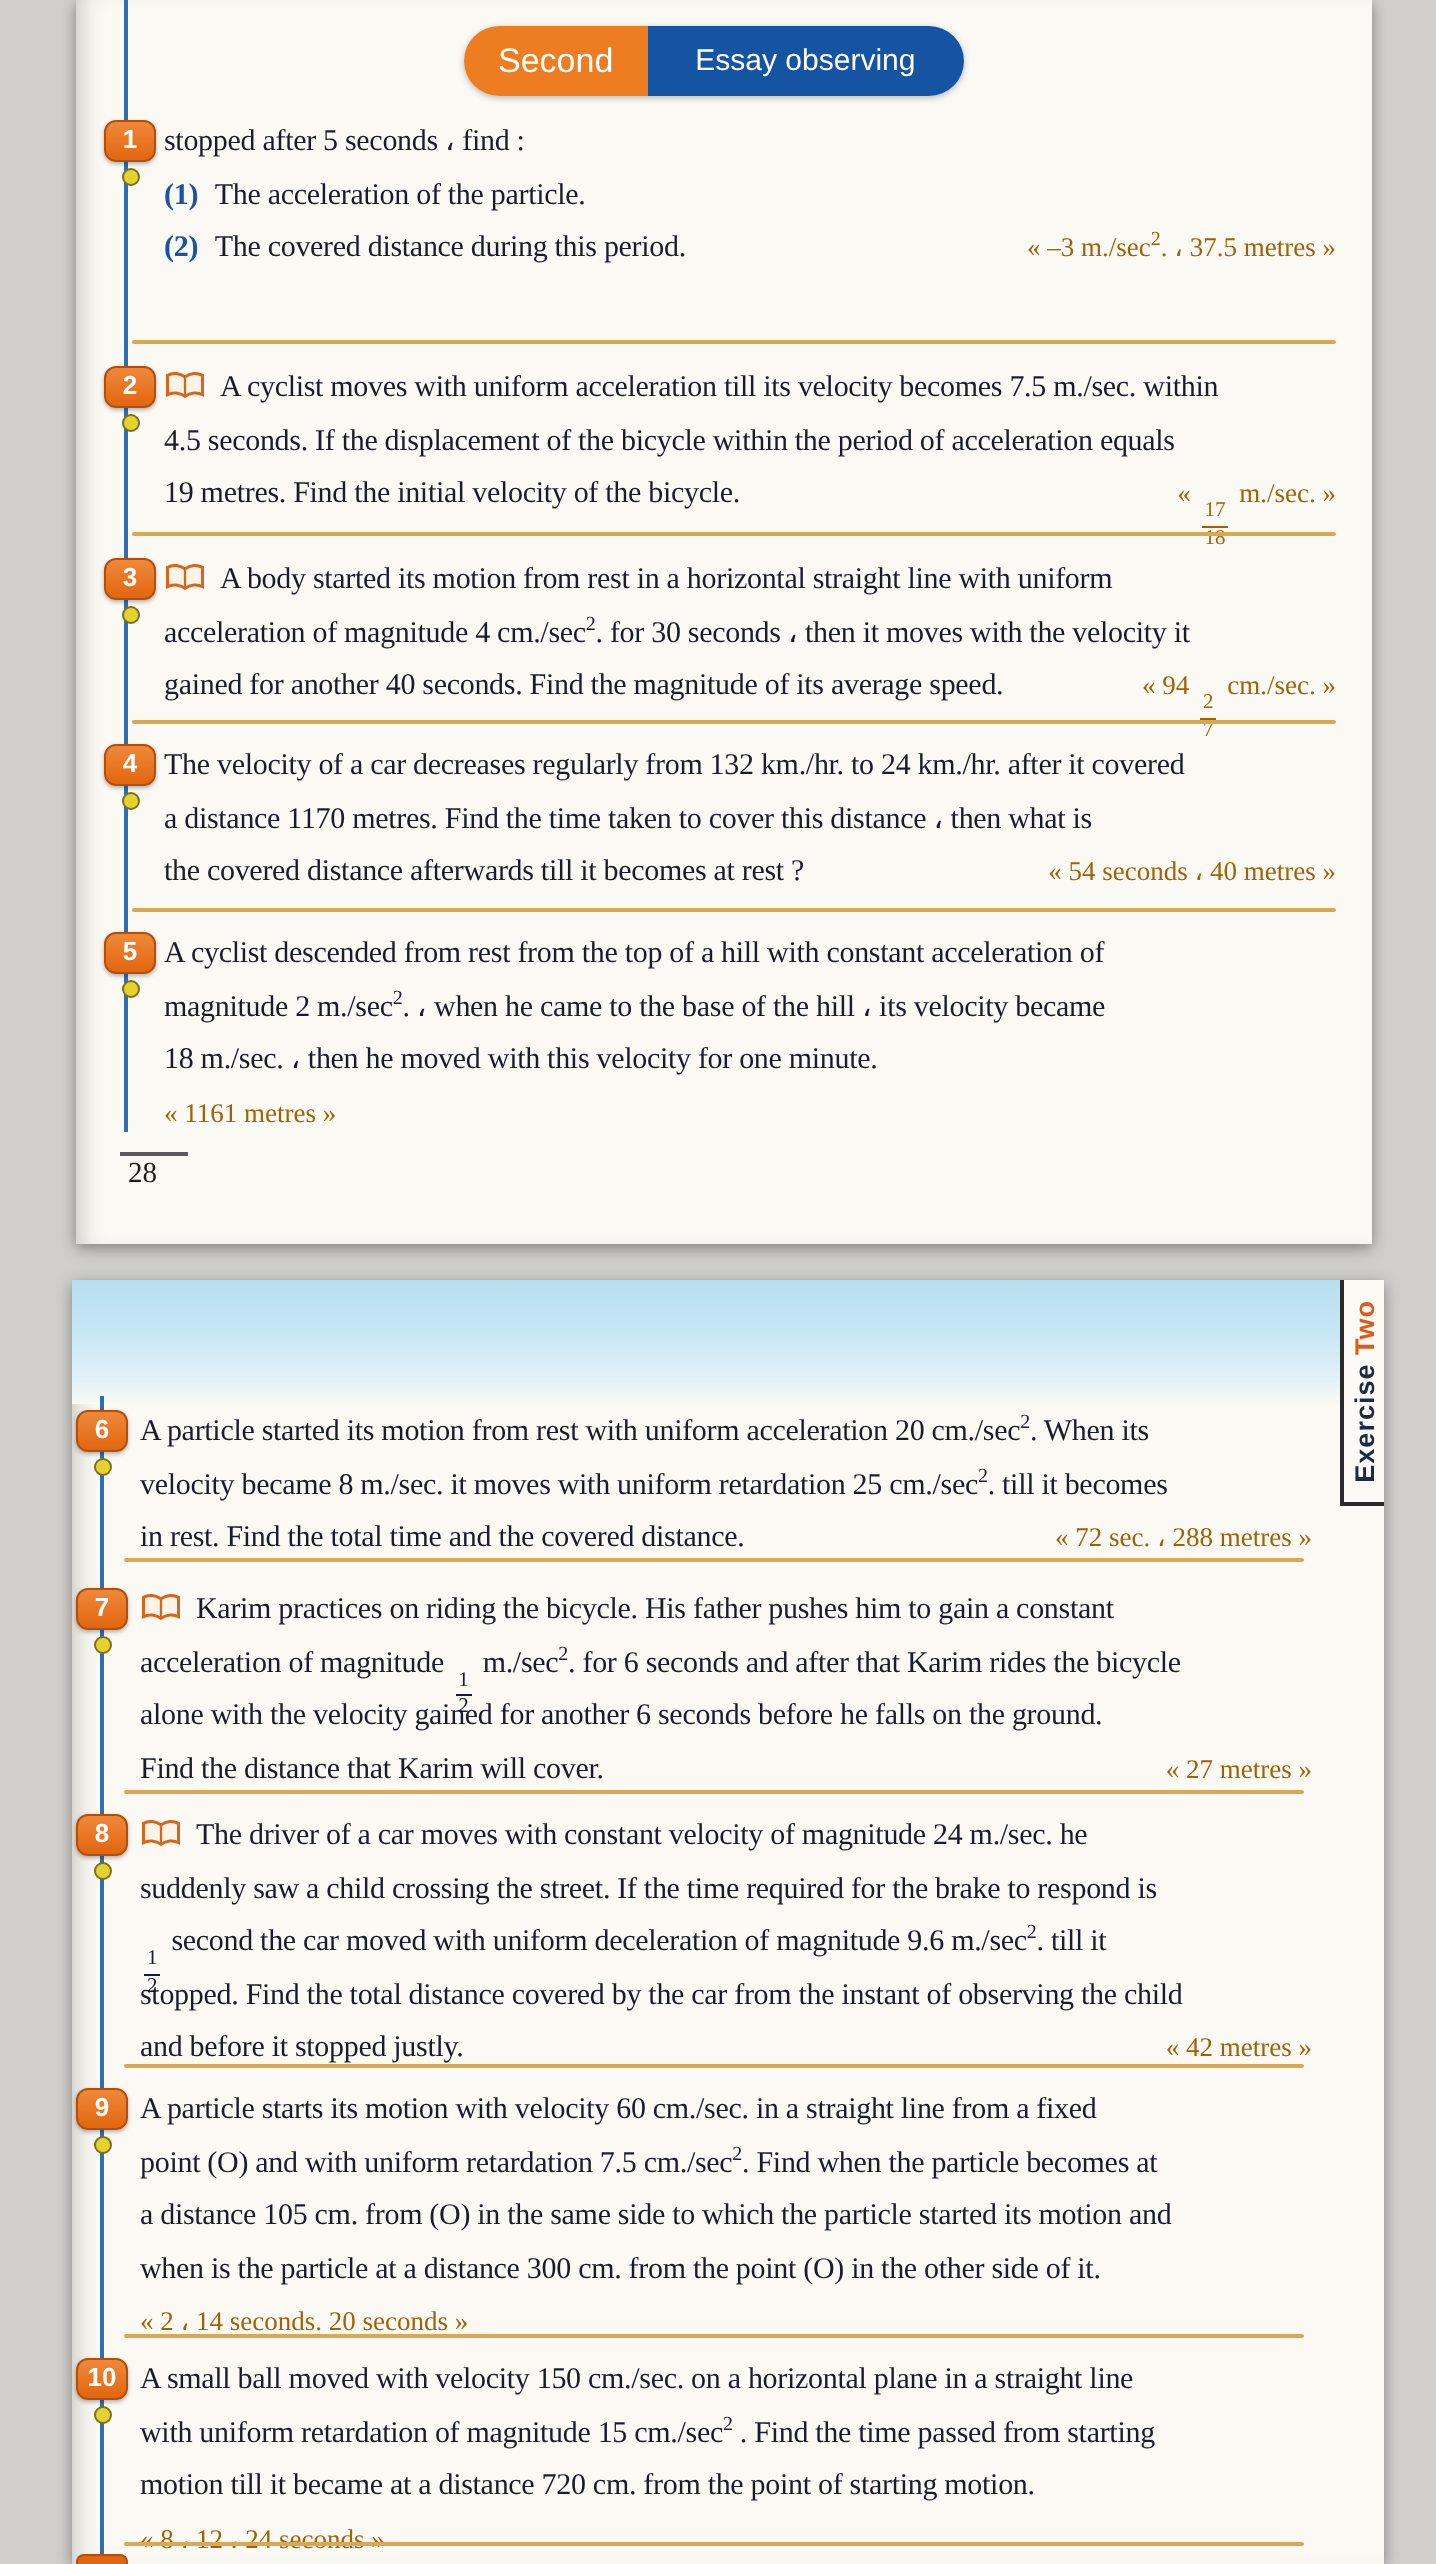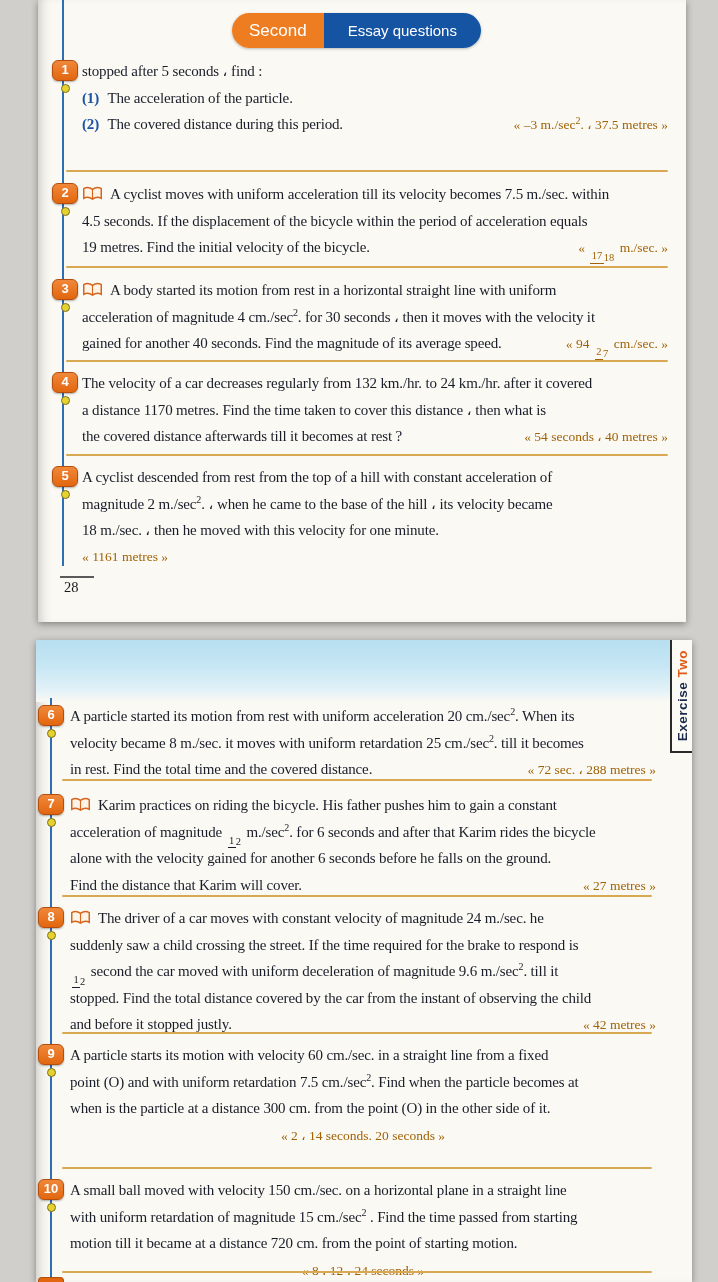--- a/index.html
+++ b/index.html
@@ -37,24 +37,24 @@
     color:#fff;font-family:"Liberation Sans","DejaVu Sans",sans-serif;
     font-weight:bold;font-size:13px;line-height:18px;text-align:center;
     box-shadow:0 1px 2px rgba(0,0,0,.3);}
   .timeline-dot{position:absolute;width:9px;height:9px;border-radius:50%;
     background:#e6d22e;border:1.5px solid #7e6f1d;box-sizing:border-box;}
   .qtext{position:absolute;top:0;}
   .qline{height:26.5px;line-height:26.5px;white-space:nowrap;
     font-size:15px;letter-spacing:-0.15px;color:#191d29;}
   .qline.with-ans{display:flex;justify-content:space-between;align-items:baseline;}
   .answer{color:#a16207;font-size:13.5px;letter-spacing:0;white-space:nowrap;}
-  .answer-line{text-align:center;height:26.5px;line-height:26.5px;font-family:Liberation Serif, serif;}
+  .answer-line{text-align:left;height:26.5px;line-height:26.5px;font-family:Liberation Serif, serif;}
   .blue-marker{color:#1b52a5;font-weight:bold;margin-right:5px;}
   sup{font-size:10px;line-height:0;}
-  .frac{display:inline-flex;flex-direction:row;align-items:center;
+  .frac{display:inline-flex;flex-direction:column;align-items:center;
     vertical-align:-7px;line-height:1;font-size:10.5px;margin:0 2px;}
   .fn{border-bottom:1px solid currentColor;padding:0 1.5px 1px;}
   .fd{padding-top:1px;}
   .book-ico{display:inline-block;vertical-align:-2px;margin-right:7px;}
 
   .divider{position:absolute;height:2px;background:#d8a853;border-radius:1px;}
   #page1 .divider{left:28px;width:602px;}
   #page2 .divider{left:26px;width:590px;}
 
   
@@ -75,21 +75,21 @@
   .partial-badge{position:absolute;left:2px;top:637px;width:26px;height:5px;
     border-radius:4px 4px 0 0;background:#e2660f;border:1.5px solid #b44e0c;border-bottom:none;box-sizing:border-box;}
 </style>
 </head>
 <body>
 
 <div class="page" id="page1">
   <div class="spine"></div>
   <div class="header-pill">
     <div class="pill-orange">Second</div>
-    <div class="pill-blue">Essay questions</div>
+    <div class="pill-blue">Essay observing</div>
   </div>
   <div id="p1-questions">
       <div class="question" style="top: 58px;">
         <div class="num-badge" style="left: 14px; top: 2px;">1</div>
         <div class="timeline-dot" style="left: 22.5px; top: 26px;"></div>
         <div class="qtext" style="left: 44px; right: 18px;">
           <div class="qline">stopped after 5 seconds ، find :</div>
           <div class="qline"><span class="blue-marker">(1)</span> The acceleration of the particle.</div>
           <div class="qline with-ans">
             <span class="lt"><span class="blue-marker">(2)</span> The covered distance during this period.</span>
@@ -223,20 +223,21 @@
             <span class="answer">« 42 metres »</span>
           </div>
         </div>
       </div>
       <div class="question" style="top: 402px;">
         <div class="num-badge" style="left: 2px; top: 2px;">9</div>
         <div class="timeline-dot" style="left: 10.5px; top: 26px;"></div>
         <div class="qtext" style="left: 34px; right: 36px;">
           <div class="qline">A particle starts its motion with velocity 60 cm./sec. in a straight line from a fixed</div>
           <div class="qline">point (O) and with uniform retardation 7.5 cm./sec<sup>2</sup>. Find when the particle becomes at</div>
+          <div class="qline">a distance 105 cm. from (O) in the same side to which the particle started its motion and</div>
           <div class="qline">when is the particle at a distance 300 cm. from the point (O) in the other side of it.</div>
           <div class="answer-line"><span class="answer">« 2 ، 14 seconds. 20 seconds »</span></div>
         </div>
       </div>
       <div class="question" style="top: 537px;">
         <div class="num-badge" style="left: 2px; top: 2px;">10</div>
         <div class="timeline-dot" style="left: 10.5px; top: 26px;"></div>
         <div class="qtext" style="left: 34px; right: 36px;">
           <div class="qline">A small ball moved with velocity 150 cm./sec. on a horizontal plane in a straight line</div>
           <div class="qline">with uniform retardation of magnitude 15 cm./sec<sup>2</sup> . Find the time passed from starting</div>

